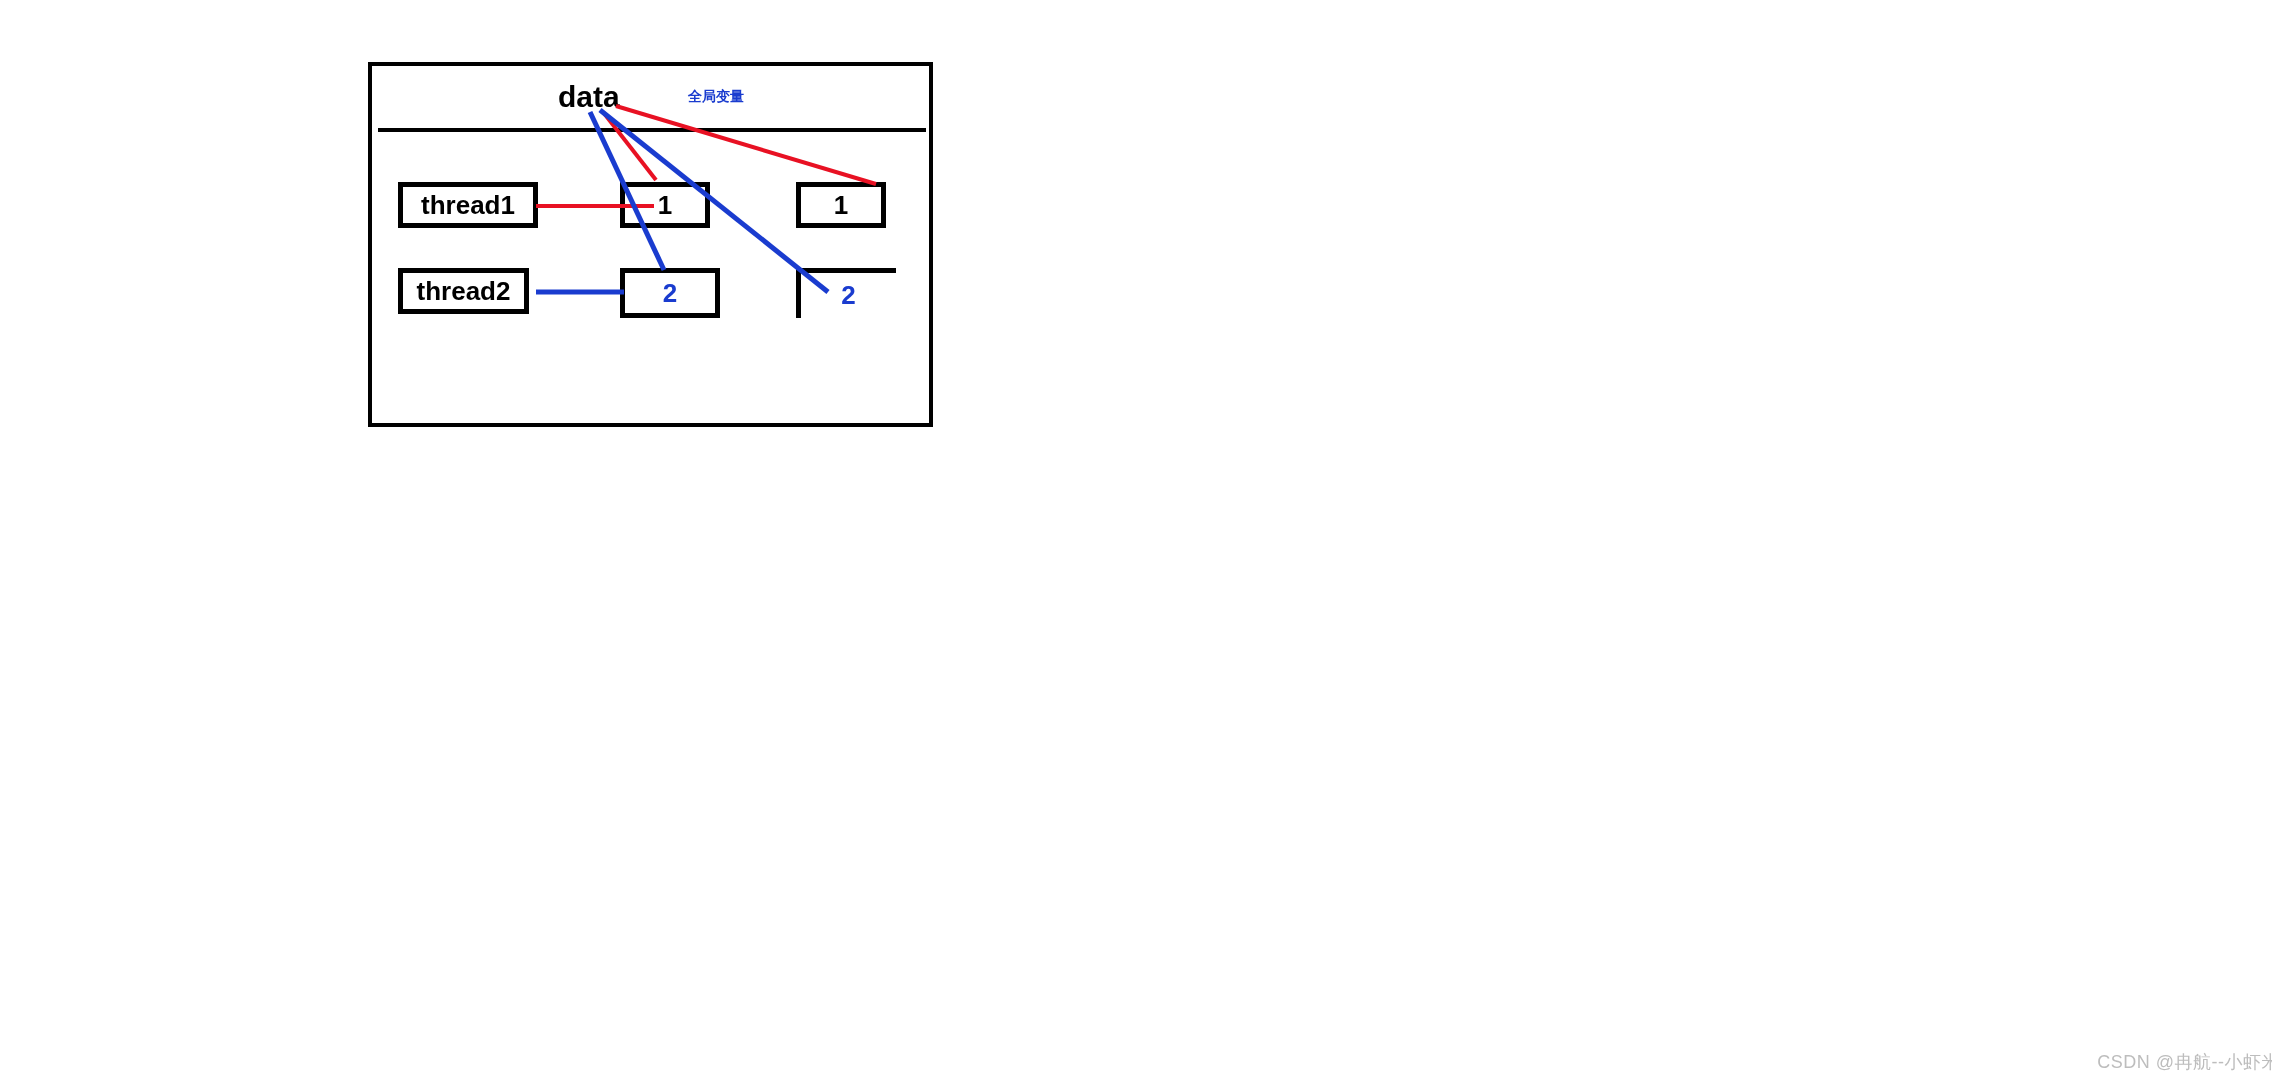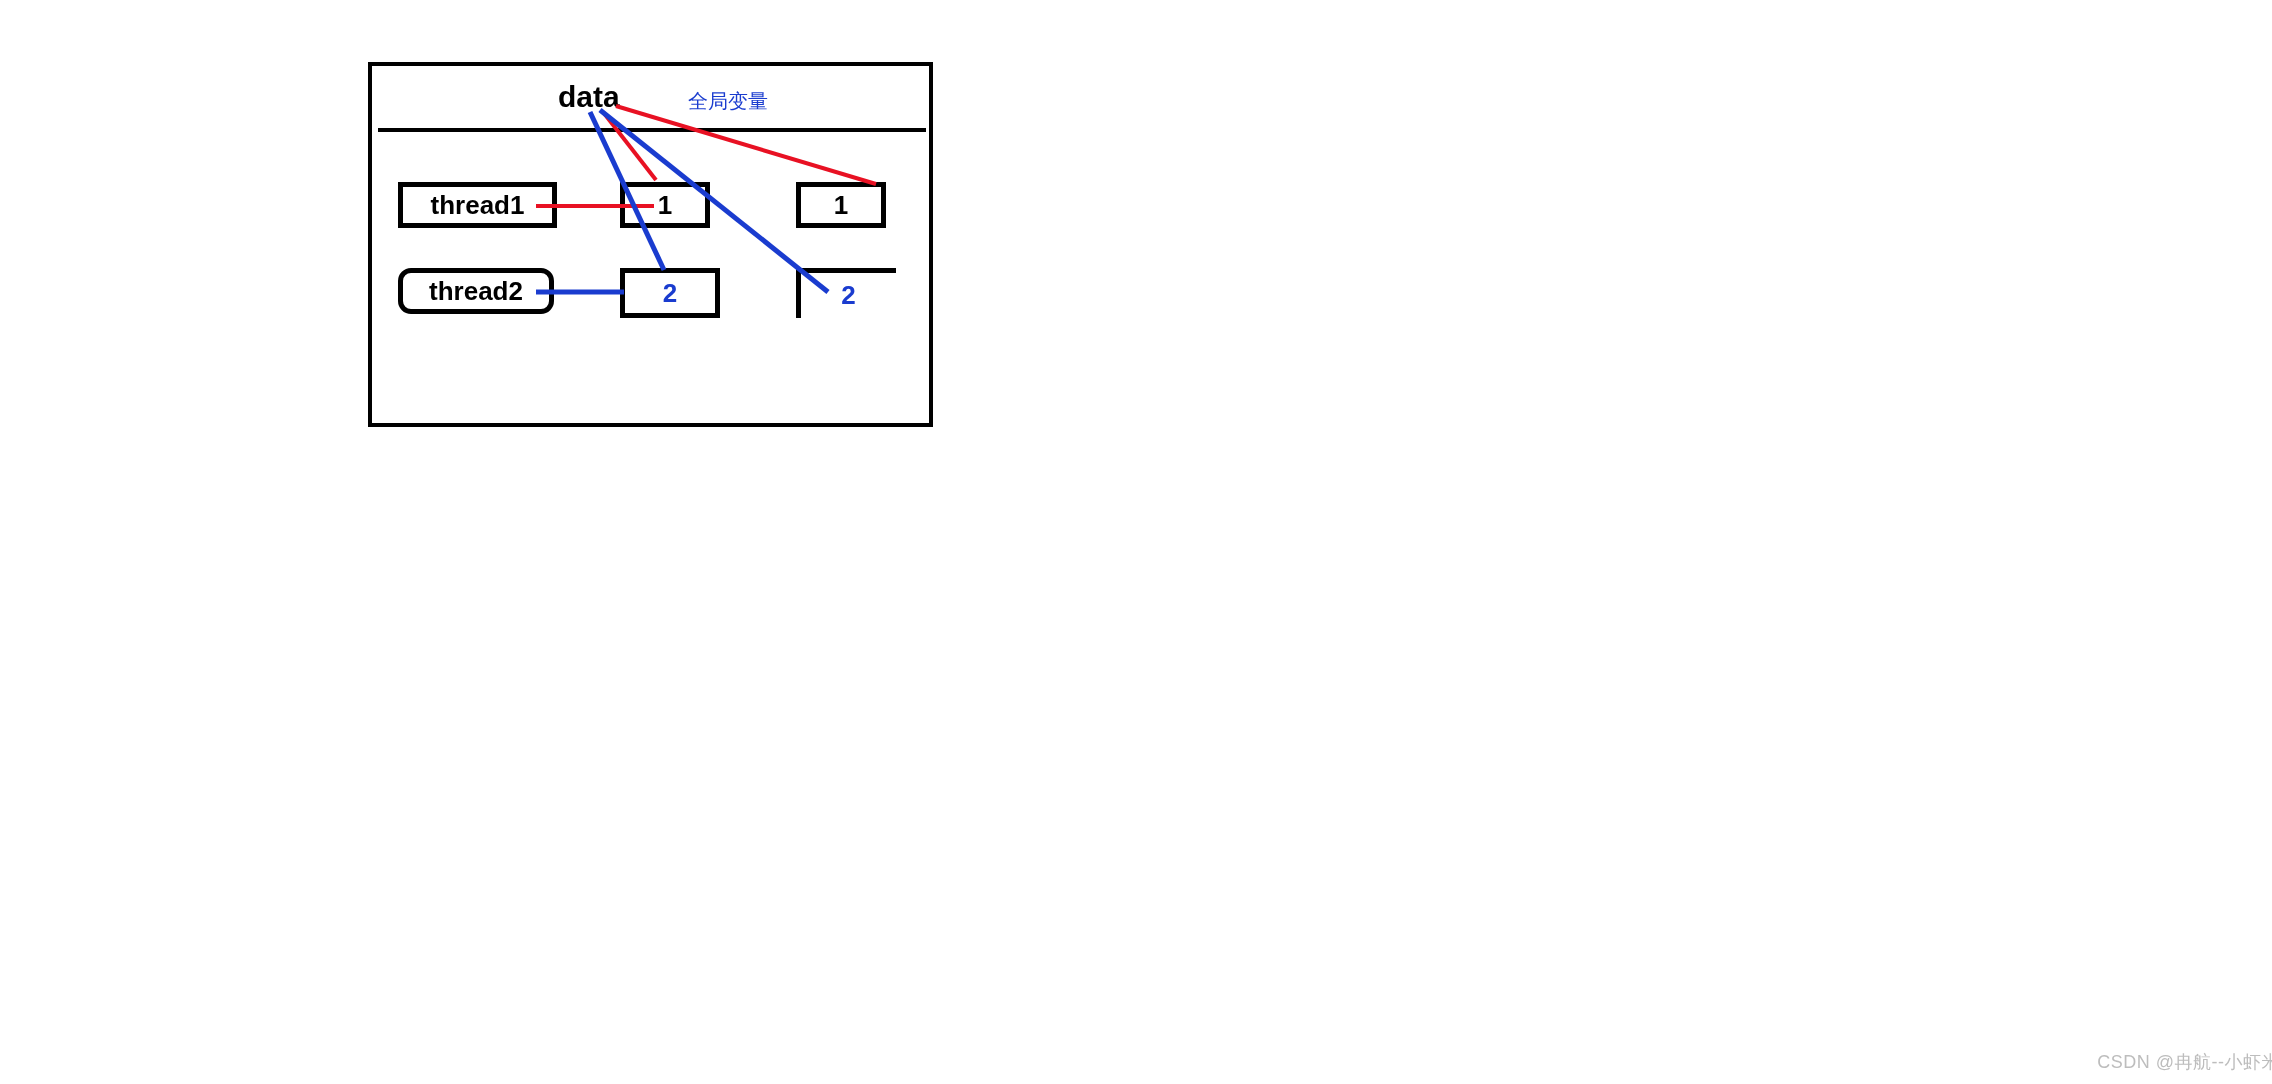--- a/index.html
+++ b/index.html
@@ -41,42 +41,42 @@
     color: #000;
   }
   .data-label {
     left: 530px;
     top: 80px;
     font-size: 30px;
   }
   .annot {
     position: absolute;
     color: #1a3ccf;
-    font-size: 20px;
-    font-weight: 400;
+    font-size: 14px;
+    font-weight: 700;
   }
   .global-annot {
     left: 660px;
     top: 88px;
   }
   .smallbox {
     position: absolute;
     border: 5px solid #000;
     box-sizing: border-box;
     background: #fff;
     display: flex;
     align-items: center;
     justify-content: center;
     font-size: 26px;
     font-weight: bold;
   }
-  .thread1-box { left: 370px; top: 182px; width: 159px; height: 46px; }
+  .thread1-box { left: 370px; top: 182px; width: 140px; height: 46px; }
   .thread1-v1  { left: 592px; top: 182px; width: 90px;  height: 46px; }
   .thread1-v2  { left: 768px; top: 182px; width: 90px;  height: 46px; }
-  .thread2-box { left: 370px; top: 268px; width: 156px; height: 46px; border-radius: 13px; }
+  .thread2-box { left: 370px; top: 268px; width: 131px; height: 46px; }
   .thread2-v1  { left: 592px; top: 268px; width: 100px; height: 50px; color:#1a3ccf; }
   .thread2-v2  { left: 768px; top: 268px; width: 100px; height: 50px; color:#1a3ccf; border-right:none; border-bottom:none;}
   svg.lines {
     position: absolute;
     left: 0; top: 0;
     width: 2272px; height: 1084px;
     pointer-events: none;
   }
   .watermark {
     position: absolute;

